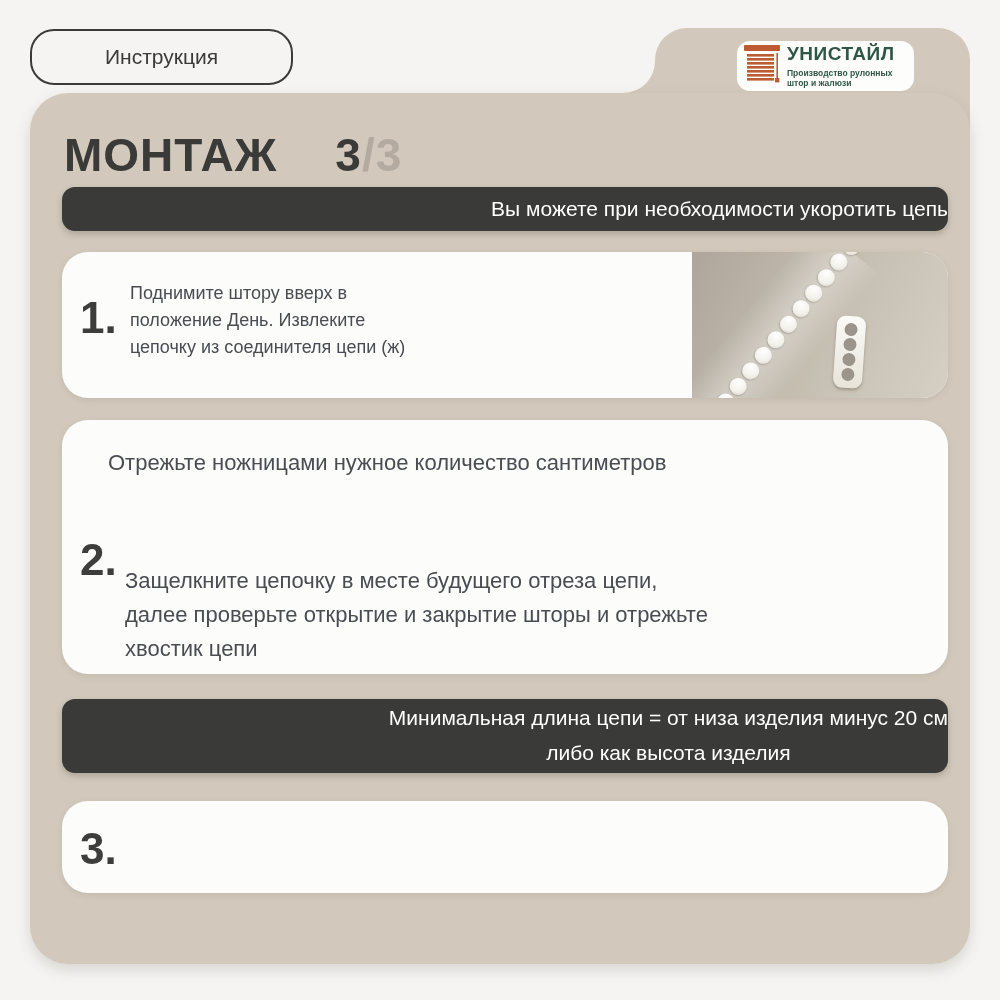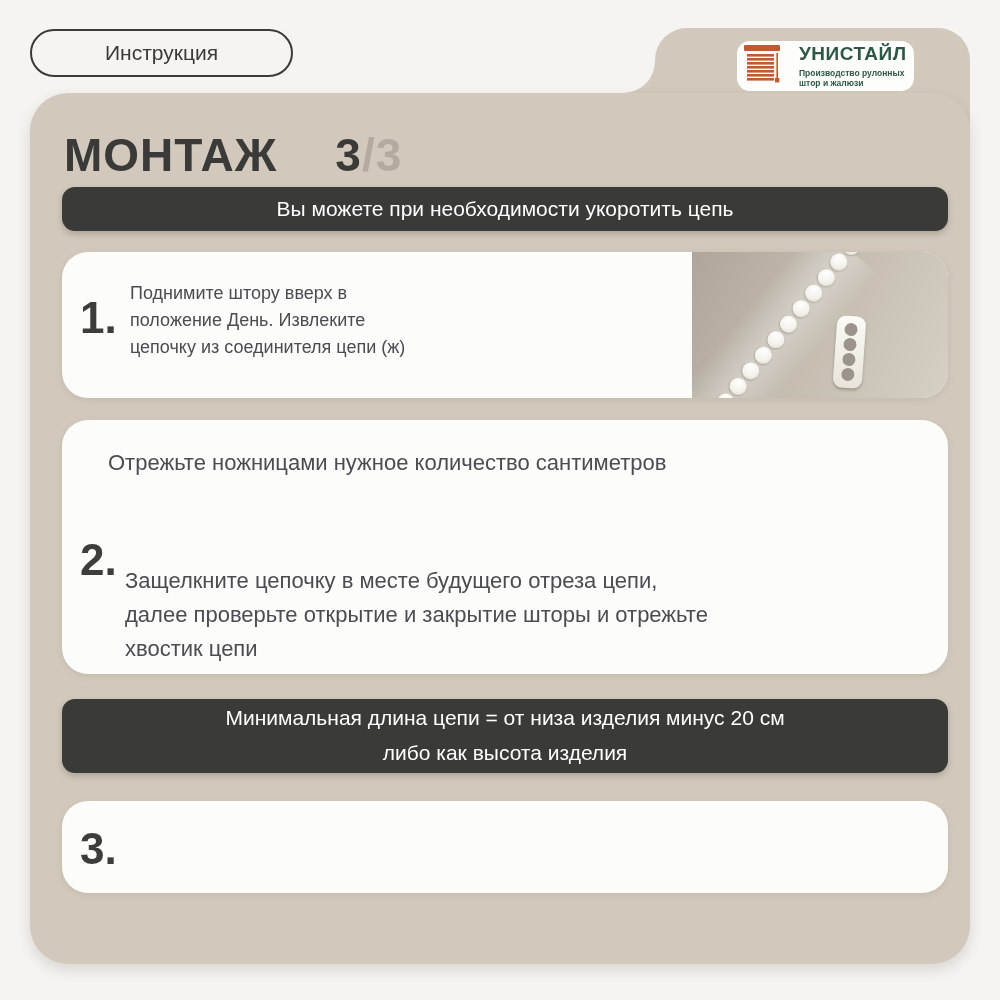--- a/index.html
+++ b/index.html
@@ -8,50 +8,50 @@
     font-family:"Liberation Sans","DejaVu Sans",sans-serif;
     background:#f5f4f2;
     position:relative;
     overflow:hidden;
     color:#3a3a38;
   }
   .abs { position:absolute; }
 
   
   .badge {
-    left:30px; top:29px; width:263px; height:48px;
+    left:30px; top:29px; width:263px; height:56px;
     border:2px solid #3a3a38; border-radius:24px;
     display:flex; align-items:center; justify-content:center;
     font-size:21px; color:#3a3a38; background:#f5f4f2;
   }
 
   
   .tab   { left:655px; top:28px; width:315px; height:120px; background:#d2c9bc; border-radius:32px 32px 0 0; }
   .fillet{ left:623px; top:61px; width:32px; height:32px; background:#d2c9bc; }
   .fillet::after{ content:""; position:absolute; inset:0; background:#f5f4f2; border-bottom-right-radius:100%; }
   .sheet { left:30px; top:93px; width:940px; height:871px; background:#d2c9bc; border-radius:38px; box-shadow:0 6px 14px rgba(90,80,65,.18); }
 
   
   .logo-box {
     left:737px; top:41px; width:177px; height:50px;
     background:#fdfdfc; border-radius:13px;
-    display:flex; align-items:center; gap:19px; padding:4px 8px 4px 7px;
+    display:flex; align-items:center; gap:7px; padding:4px 8px 4px 7px;
   }
   .logo-name { font-size:19px; font-weight:800; letter-spacing:.5px; color:#2e5746; line-height:1; }
   .logo-sub  { font-size:8.5px; font-weight:700; color:#2e5746; line-height:1.2; white-space:pre-line; margin-top:5px; }
 
   
   .title { left:64px; top:128px; font-size:46px; font-weight:800; letter-spacing:1px; color:#3a3a38; }
   .title .cur { margin-left:58px; }
   .title .tot { color:#b3aaa0; }
 
   
   .banner {
     left:62px; width:886px; background:#3a3a38; color:#ffffff;
-    border-radius:13px; display:flex; align-items:center; justify-content:center;
+    border-radius:13px; display:flex; align-items:center; justify-content:flex-end;
     font-size:21px; font-weight:500; text-align:center;
     box-shadow:0 3px 6px rgba(60,50,40,.25);
   }
   .banner-1 { top:187px; height:44px; }
   .banner-2 { top:699px; height:74px; line-height:1.65; white-space:pre-line; }
 
   
   .card {
     left:62px; width:886px; background:#fcfcfb; border-radius:26px;
     box-shadow:0 2px 6px rgba(90,80,65,.12);

